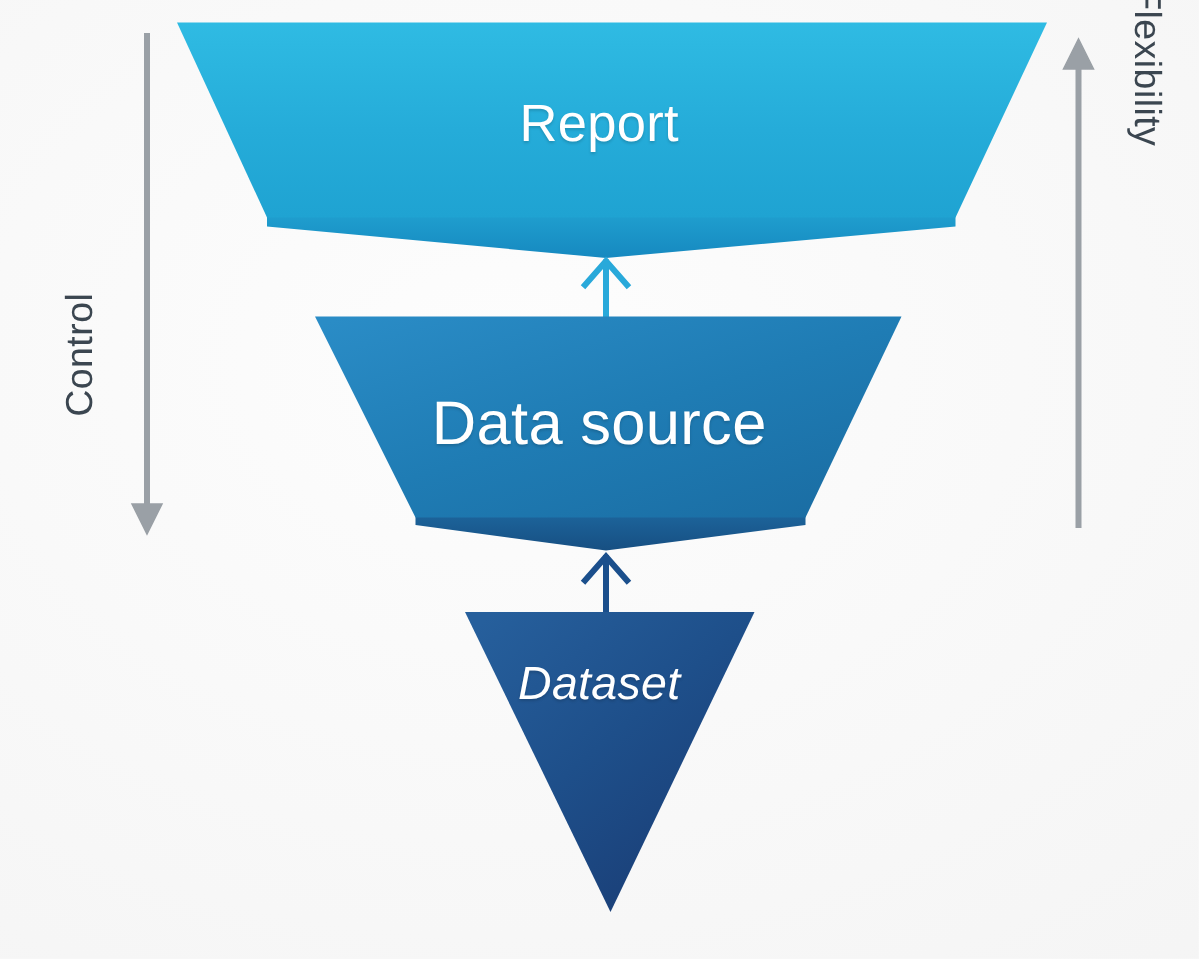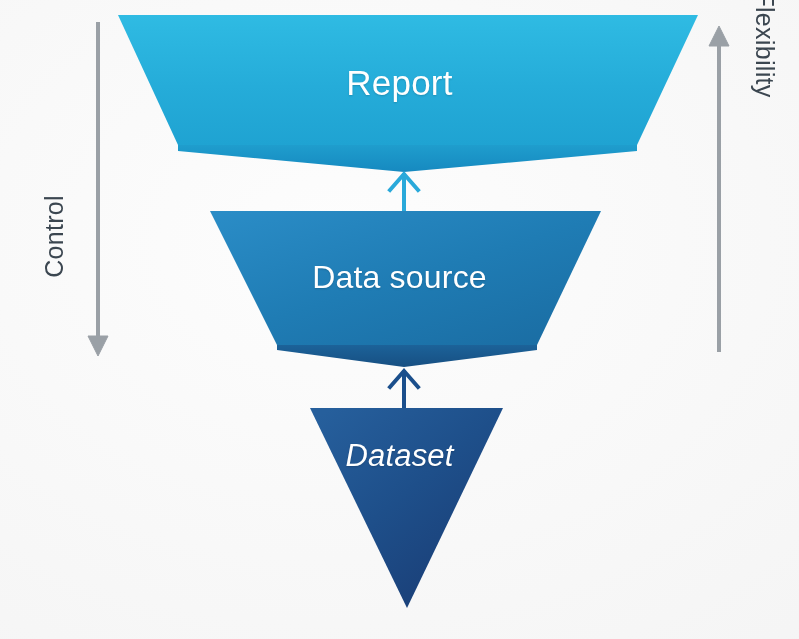--- a/index.html
+++ b/index.html
@@ -40,21 +40,21 @@
   #label-report {
     left: 0;
     right: 0;
     top: 63px;
     font-size: 35px;
   }
   #label-datasource {
     left: 0;
     right: 0;
     top: 259px;
-    font-size: 32px;
+    font-size: 41px;
   }
   #label-dataset {
     left: 0;
     right: 0;
     top: 438px;
     font-size: 31px;
     font-style: italic;
   }
   .axis-label {
     position: absolute;

